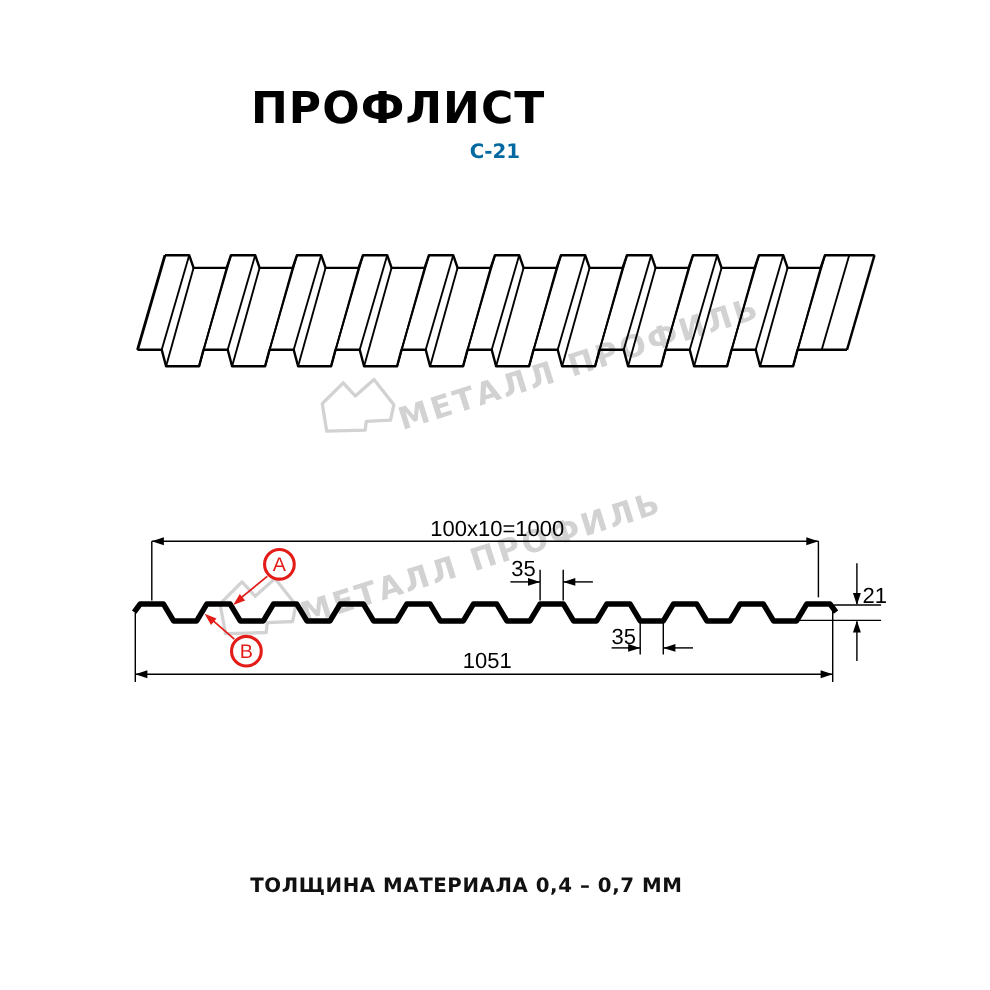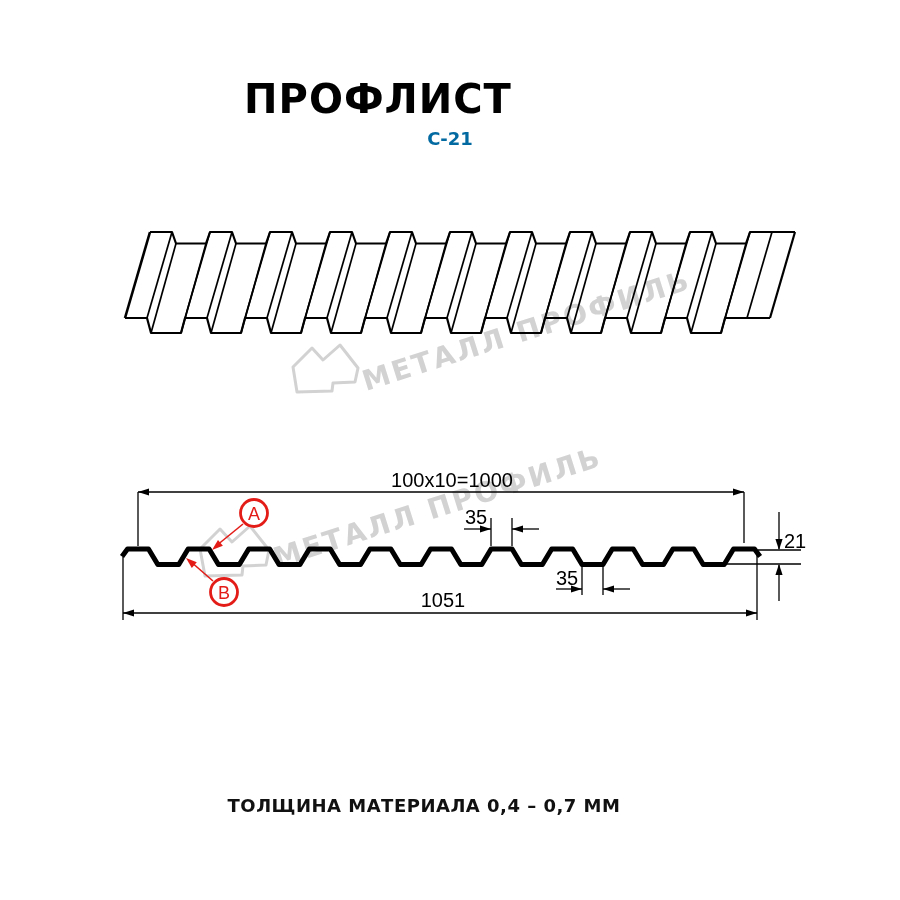--- a/index.html
+++ b/index.html
@@ -1,20 +1,20 @@
 <!DOCTYPE html>
 <html><head>
 <meta charset="utf-8">
 <style>
   html,body{margin:0;padding:0;background:#ffffff;}
   .canvas{position:relative;width:900px;height:900px;background:#ffffff;overflow:hidden;
           font-family:"Liberation Sans",sans-serif;}
   .page-title{position:absolute;left:0;top:76px;width:724px;text-align:center;
           font-family:"DejaVu Sans",sans-serif;font-weight:bold;font-size:40px;
-          letter-spacing:1px;color:#000;margin-left:16px;}
+          letter-spacing:1px;color:#000;}
   .page-subtitle{position:absolute;left:0;top:128px;width:900px;text-align:center;
           font-family:"DejaVu Sans",sans-serif;font-weight:bold;font-size:18px;color:#0369a1;}
   .footer-note{position:absolute;left:0;top:795px;width:848px;text-align:center;
           font-family:"DejaVu Sans",sans-serif;font-weight:bold;font-size:18px;
           letter-spacing:0.5px;color:#111;}
   svg{position:absolute;left:0;top:0;}
   .wm-line{stroke:#d2d2d2;stroke-width:3;fill:none;stroke-linejoin:round;}
   .wm-text{fill:#d2d2d2;font-family:"DejaVu Sans",sans-serif;font-weight:bold;
           font-size:28px;letter-spacing:2.5px;}
   .sheet-line{stroke:#000;fill:none;}

